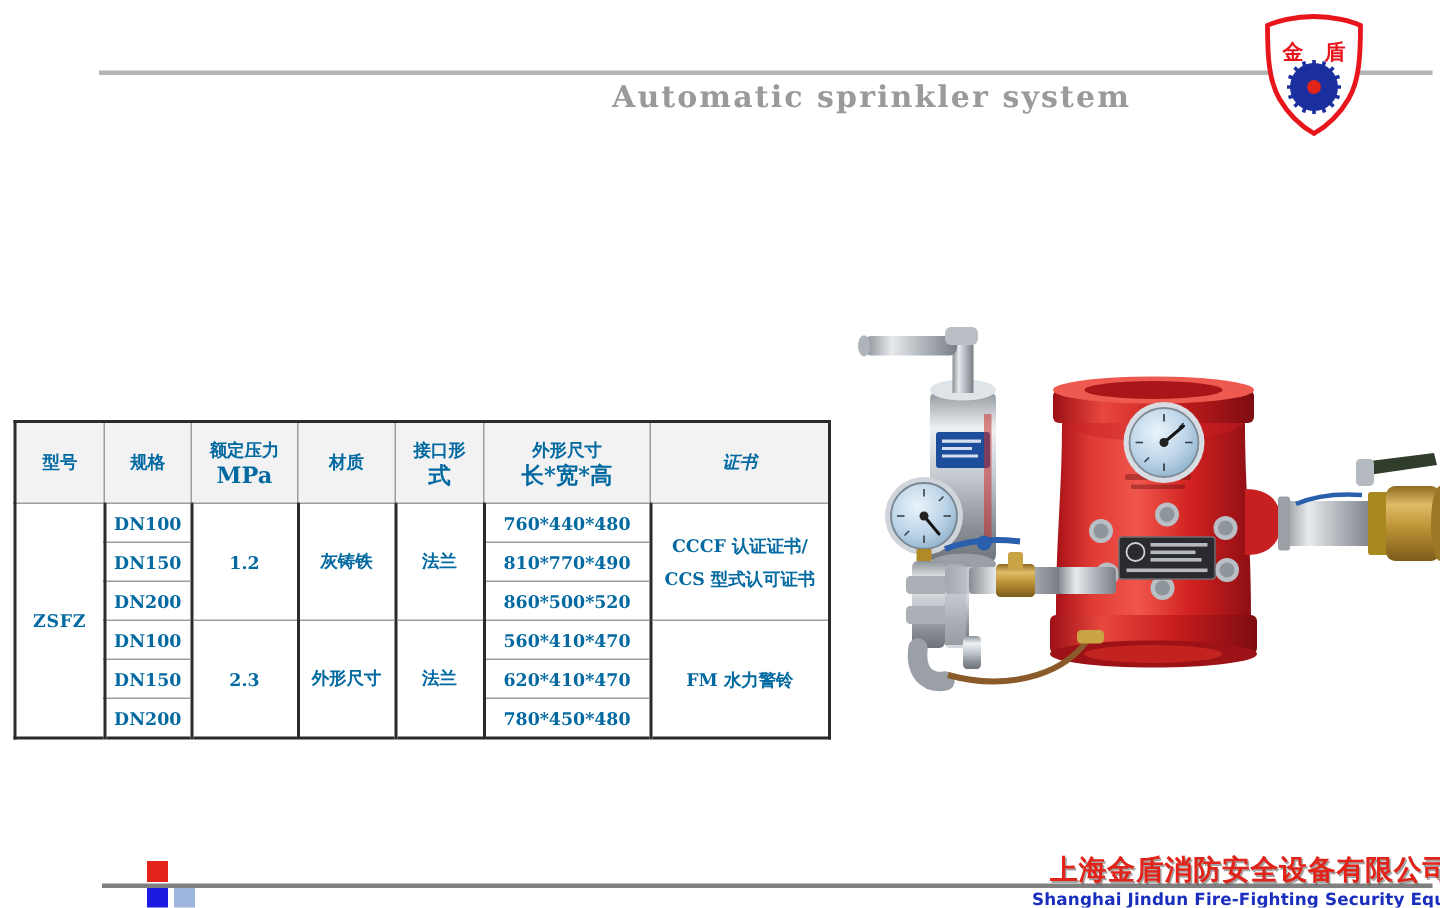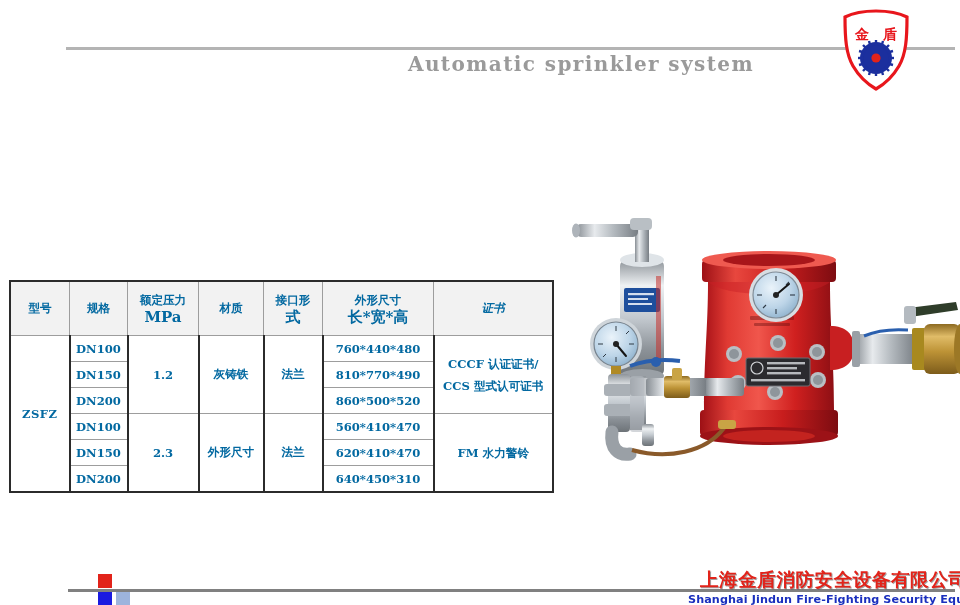--- a/index.html
+++ b/index.html
@@ -208,21 +208,21 @@
           <td class="thick-right" rowspan="3">法兰</td>
           <td class="thick-right">560*410*470</td>
           <td class="cert-cell" rowspan="3">FM 水力警铃</td>
         </tr>
         <tr>
           <td class="thick-right">DN150</td>
           <td class="thick-right">620*410*470</td>
         </tr>
         <tr>
           <td class="thick-right">DN200</td>
-          <td class="thick-right">640*450*310</td>
+          <td class="thick-right">780*450*480</td>
         </tr>
       </tbody>
     </table>
   </div>
 
   <div class="photo">
     <svg width="392" height="345" viewBox="0 0 392 345">
       <defs>
         <linearGradient id="redBody" x1="0" y1="0" x2="1" y2="0">
           <stop offset="0%" stop-color="#a81218"></stop>

